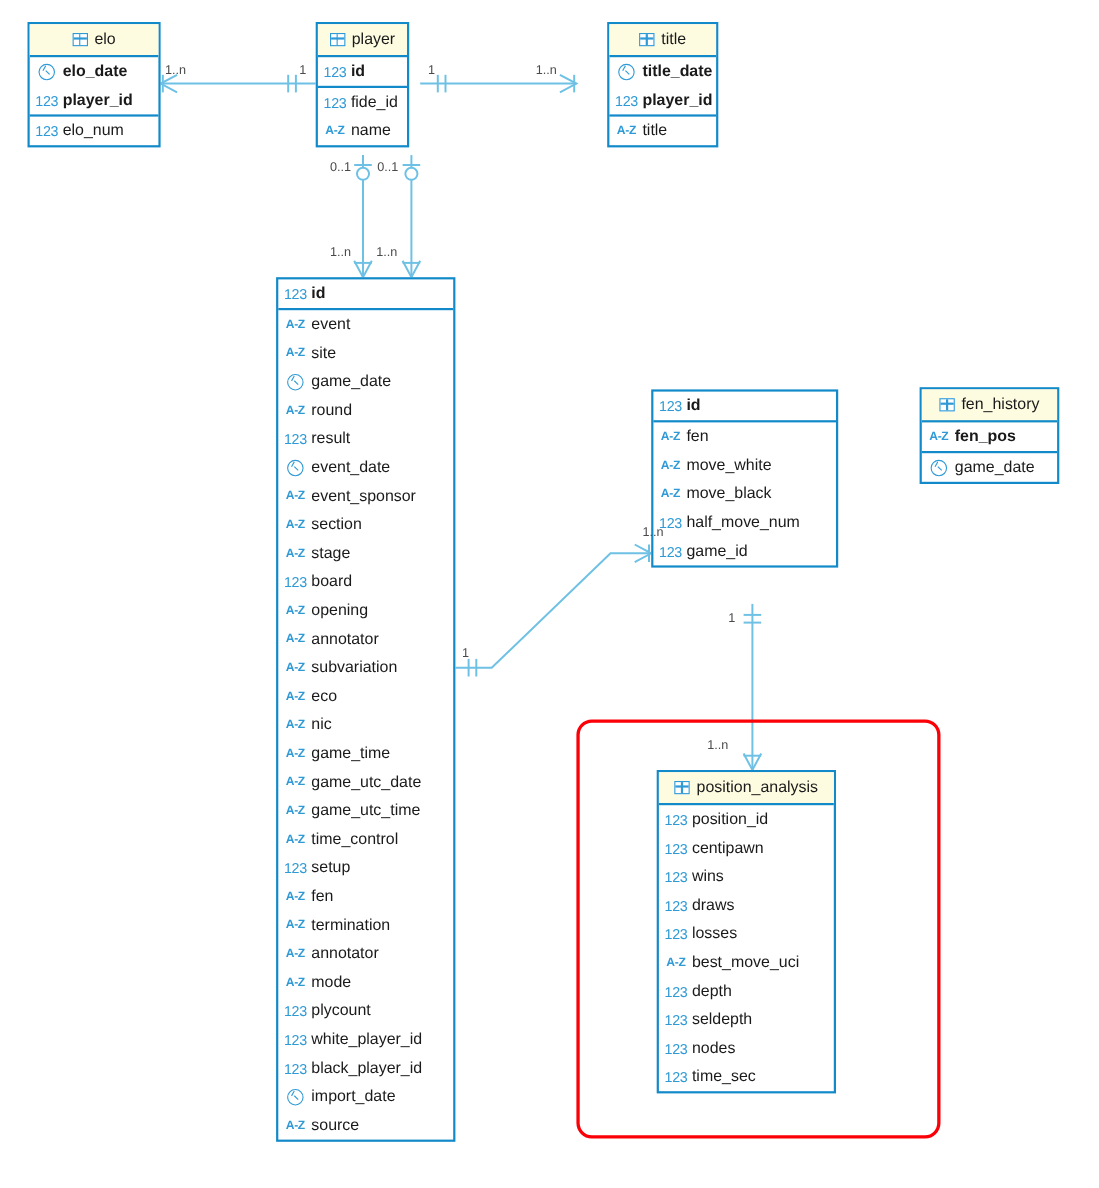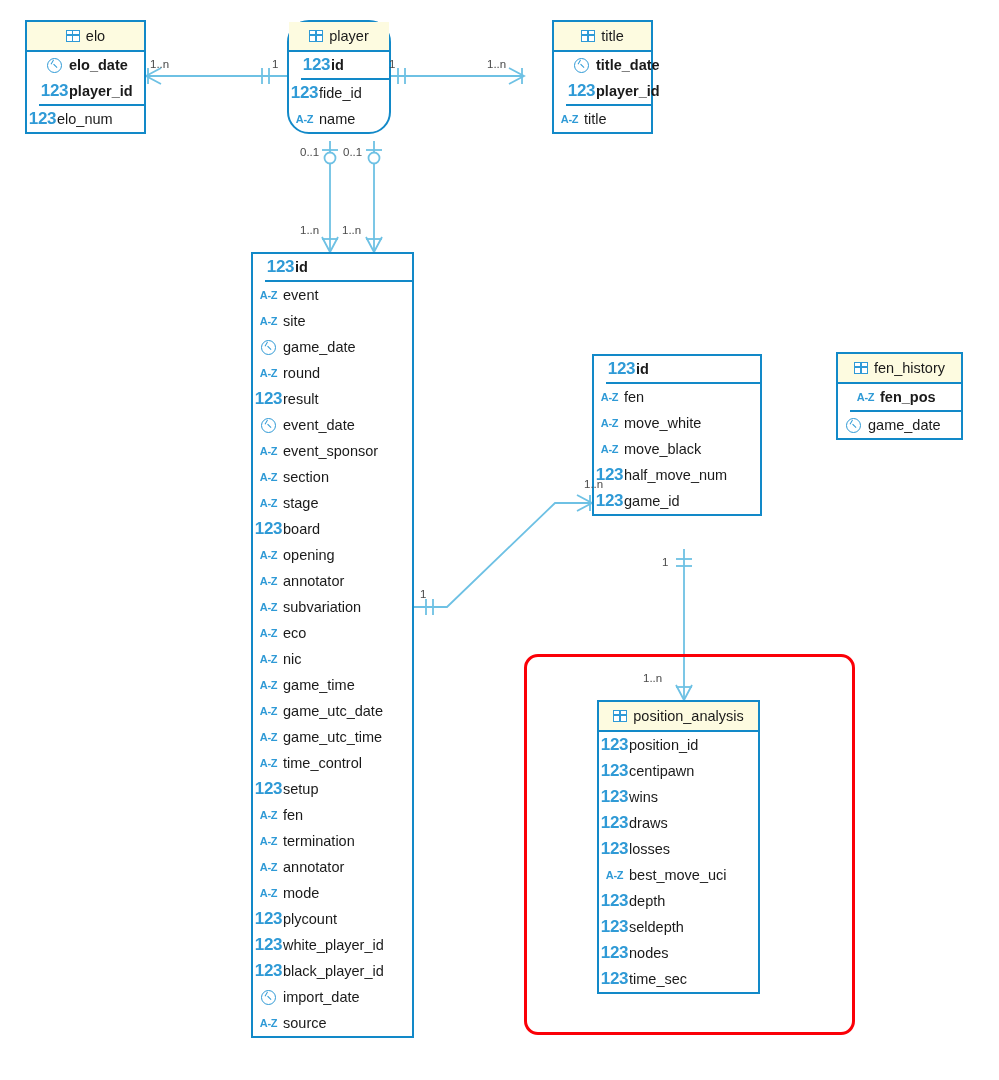--- a/index.html
+++ b/index.html
@@ -33,34 +33,34 @@
     width:14px;height:12px;box-sizing:border-box;
     border:1.6px solid #2f9ad6;background:#ffffff;
     position:relative;display:inline-block;flex:0 0 auto;
   }
   .tbl-icon:before{
     content:"";position:absolute;left:0;right:0;top:3px;height:1.6px;background:#2f9ad6;
   }
   .tbl-icon:after{
     content:"";position:absolute;top:0;bottom:0;left:5px;width:1.6px;background:#2f9ad6;
   }
-  .pk-group{border-bottom:2px solid #1289c8;margin-left:12px;}
+  .pk-group{border-bottom:2px solid #1289c8;}
   .field{
     height:26px;display:flex;align-items:center;
     padding-left:6px;gap:5px;
     font-size:14.5px;color:#1a1a1a;white-space:nowrap;
   }
   .field.pk{font-weight:bold;}
   .ic{
     flex:0 0 auto;display:inline-flex;align-items:center;justify-content:center;
     width:19px;height:14px;
     font-size:11.5px;font-weight:bold;color:#2f9ad6;
     letter-spacing:-0.3px;
   }
-  .ic.num{font-size:17px;font-weight:bold;color:#2f9ad6;}
+  .ic.num{font-size:13px;font-weight:normal;color:#2f9ad6;}
   .ic.az{font-size:11px;}
   .ic.date{
     width:19px;height:14px;position:relative;
   }
   .ic.date i{
     display:block;width:13px;height:13px;border:1.5px solid #2f9ad6;border-radius:50%;
     position:relative;
   }
   .ic.date i:before{
     content:"";position:absolute;left:5px;top:1.5px;width:1.4px;height:5px;
@@ -161,21 +161,21 @@
             <span>player_id</span>
           </div>
         </div>
         <div class="field-group">
           <div class="field">
             <span class="ic num">123</span>
             <span>elo_num</span>
           </div>
         </div>
       </div>
-      <div class="entity" style="left: 287px; top: 20px; width: 104px; border-radius: 22px;">
+      <div class="entity" style="left: 287px; top: 20px; width: 85px;">
         <div class="ent-header">
           <span class="tbl-icon"></span>
           <span class="ent-title">player</span>
         </div>
         <div class="pk-group">
           <div class="field pk">
             <span class="ic num">123</span>
             <span>id</span>
           </div>
         </div>

